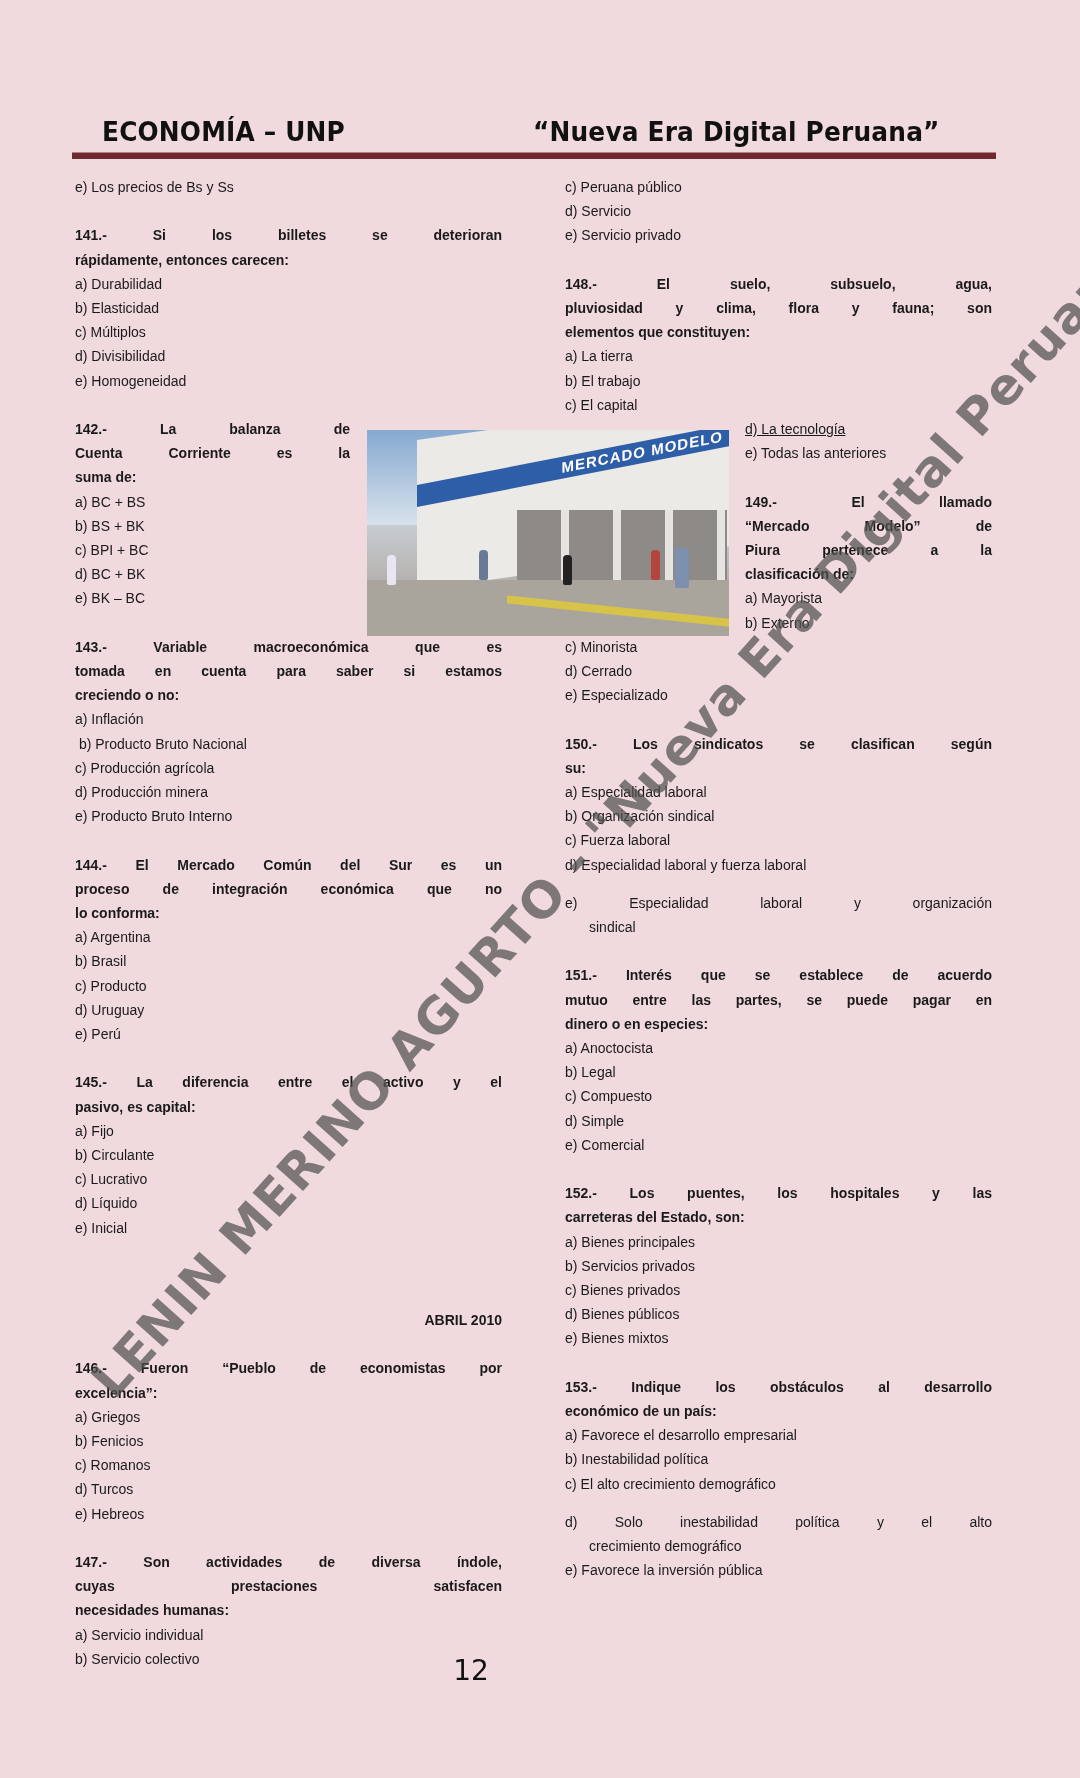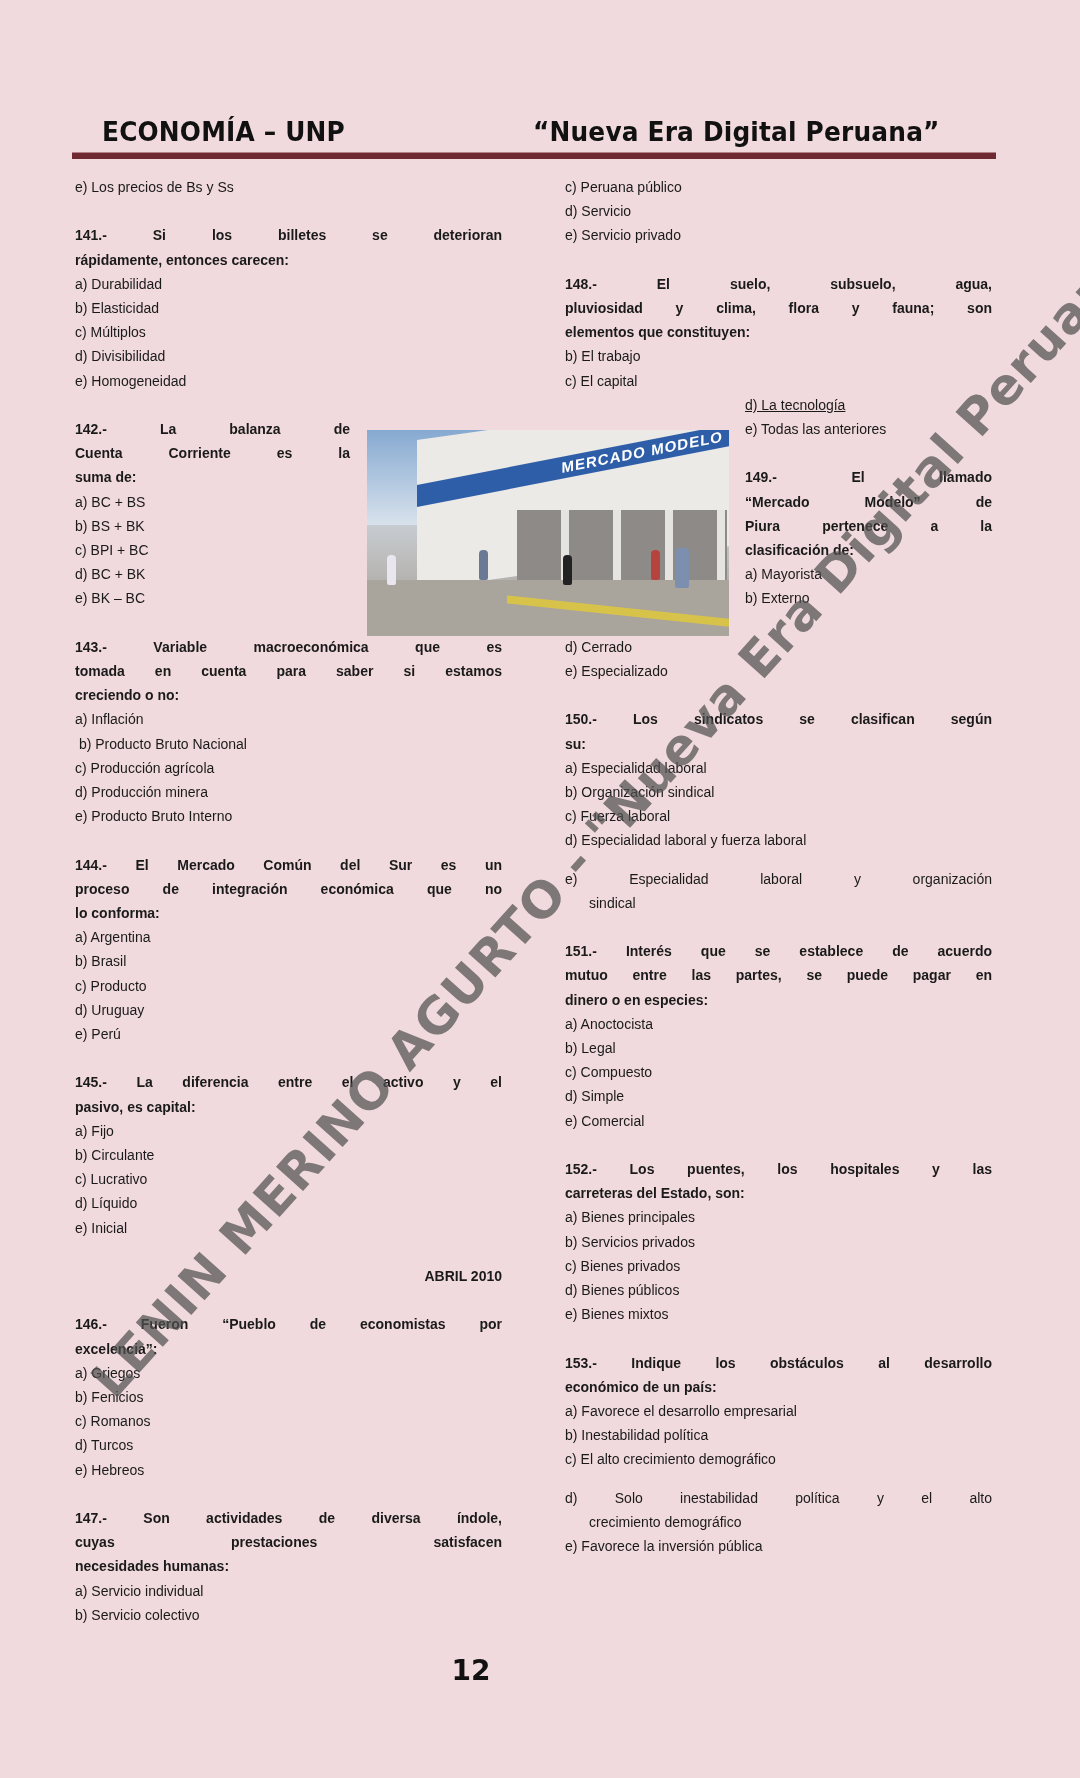--- a/index.html
+++ b/index.html
@@ -58,21 +58,21 @@
       font-size: 50px; color: rgba(80,80,80,0.72);
       white-space: nowrap;
       transform: rotate(-48deg); transform-origin: left center;
       pointer-events: none;
       letter-spacing: 1px;
       transform-box: border-box;
     }
     .page-number {
       position: absolute; left: 0; width: 942px; top: 1654px;
       text-align: center; font-family: "DejaVu Sans", sans-serif;
-      font-weight: bold; font-size: 28px; color: #111;
+      font-weight: normal; font-size: 28px; color: #111;
     }
   </style>
 </head>
 <body>
 
 <div class="header">
   <div class="header-left">ECONOMÍA – UNP</div>
   <div class="header-right">“Nueva Era Digital Peruana”</div>
   <div class="header-rule"></div>
 </div>
@@ -132,21 +132,21 @@
     <div class="q justify-last">145.-  La diferencia entre el activo y el</div>
     <div class="q">pasivo, es capital:</div>
     <div class="line">a) Fijo</div>
     <div class="line">b) Circulante</div>
     <div class="line">c) Lucrativo</div>
     <div class="line">d) Líquido</div>
     <div class="line">e) Inicial</div>
   </div>
   <div class="gap"></div>
 
-  <div class="q" style="text-align:right; text-align-last:right;">ABRIL 2010</div>
+  <div class="q" style="text-align:right; text-align-last:right;margin-top:44px;">ABRIL 2010</div>
   <div class="gap"></div>
 
   <div>
     <div class="q justify-last">146.- Fueron “Pueblo de economistas por</div>
     <div class="q">excelencia”:</div>
     <div class="line">a) Griegos</div>
     <div class="line">b) Fenicios</div>
     <div class="line">c) Romanos</div>
     <div class="line">d) Turcos</div>
     <div class="line">e) Hebreos</div>
@@ -165,20 +165,21 @@
 <div class="col col-right">
   <div class="line">c) Peruana público</div>
   <div class="line">d) Servicio</div>
   <div class="line">e) Servicio privado</div>
   <div class="gap"></div>
 
   <div>
     <div class="q justify-last">148.-      El suelo, subsuelo, agua,</div>
     <div class="q justify-last">pluviosidad y clima, flora y fauna; son</div>
     <div class="q">elementos que constituyen:</div>
+    <div class="line">a) La tierra</div>
     <div class="line">b) El trabajo</div>
     <div class="line">c) El capital</div>
     <div class="line" style="padding-left:180px;text-decoration:underline;">d) La tecnología</div>
     <div class="line" style="padding-left:180px;">e) Todas las anteriores</div>
   </div>
   <div class="gap"></div>
 
   <div>
     <div style="margin-left:180px; width:247px;">
       <div class="q justify-last">149.-       El llamado</div>

